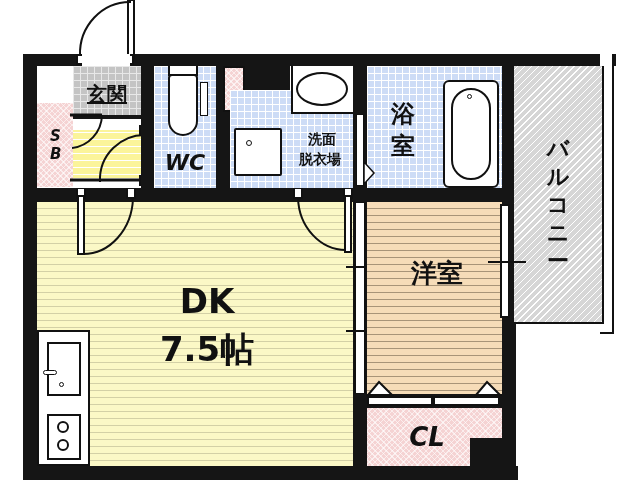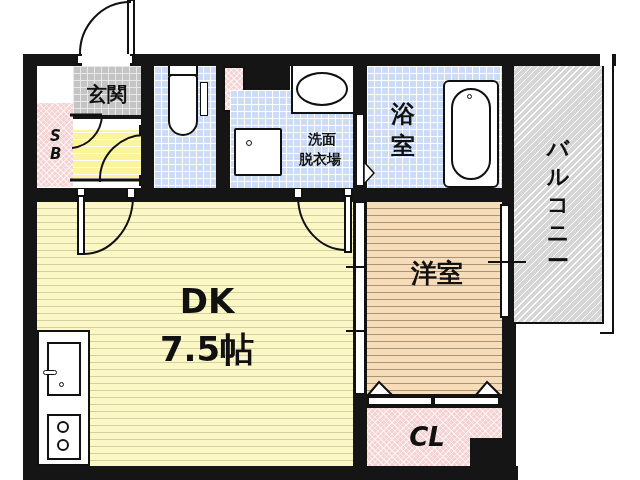--- a/index.html
+++ b/index.html
@@ -27,21 +27,21 @@
 
 <svg class="abs" style="left:75px;top:0;" width="60" height="66" viewBox="0 0 60 66">
   <rect x="53" y="0" width="6" height="58" fill="#fff" stroke="#111" stroke-width="2"></rect>
   <path d="M56 2 A50 52 0 0 0 5 56" fill="none" stroke="#111" stroke-width="2"></path>
   <rect x="2" y="55" width="8" height="9" fill="#fff" stroke="#111" stroke-width="2"></rect>
   <rect x="50" y="55" width="8" height="9" fill="#fff" stroke="#111" stroke-width="2"></rect>
 </svg>
 <div class="abs white" style="left:82px;top:54px;width:48px;height:12px;"></div>
 
 <div class="abs tile-gray" style="left:73px;top:66px;width:68px;height:49px;">
-  <div class="label" style="position:absolute;left:0;right:0;top:18px;font-size:20px;">玄関</div>
+  <div class="label" style="position:absolute;left:0;right:0;top:18px;font-size:20px;text-decoration:underline;">玄関</div>
 </div>
 
 <div class="abs wall" style="left:60px;top:115px;width:81px;height:6px;"></div>
 <div class="abs yellow-tile" style="left:73px;top:126px;width:68px;height:60px;"></div>
 <div class="abs white" style="left:73px;top:119px;width:68px;height:11px;"></div>
 <div class="abs white" style="left:73px;top:178px;width:68px;height:10px;"></div>
 
 <div class="abs white" style="left:60px;top:114px;width:13px;height:78px;"></div>
 <div class="abs pink-hatch" style="left:37px;top:103px;width:36px;height:84px;">
   <div class="label" style="position:absolute;left:0;right:0;top:24px;font-size:15px;font-style:italic;width:10px;margin:0 auto;word-break:break-all;line-height:18px;">SB</div>
@@ -59,20 +59,21 @@
 <div class="abs wall" style="left:141px;top:54px;width:13px;height:150px;"></div>
 <div class="abs wall" style="left:23px;top:188px;width:340px;height:14px;"></div>
 <div class="abs wall" style="left:216px;top:54px;width:14px;height:150px;"></div>
 <div class="abs wall" style="left:353px;top:54px;width:14px;height:150px;"></div>
 <div class="abs wall" style="left:353px;top:188px;width:160px;height:14px;"></div>
 
 <div class="abs tile-blue" style="left:154px;top:66px;width:62px;height:122px;">
   <div class="abs fixture" style="left:14px;top:0;width:30px;height:10px;border-top:none;"></div>
   <div class="abs fixture" style="left:14px;top:8px;width:30px;height:62px;border-radius:4px 4px 15px 15px;"></div>
   <div class="abs fixture" style="left:46px;top:16px;width:8px;height:34px;border-width:1.5px;"></div>
+  <div class="label" style="position:absolute;left:0;right:0;top:86px;font-size:22px;font-style:italic;">WC</div>
 </div>
 
 <div class="abs wall" style="left:230px;top:66px;width:60px;height:26px;"></div>
 <div class="abs pink-hatch" style="left:223px;top:66px;width:22px;height:46px;border:2px solid #111;"></div>
 
 <div class="abs tile-blue" style="left:230px;top:90px;width:123px;height:98px;">
   <div class="abs fixture" style="left:4px;top:38px;width:48px;height:48px;border-radius:2px;">
     <div class="abs" style="left:10px;top:10px;width:6px;height:6px;border:1.5px solid #111;border-radius:50%;"></div>
   </div>
   <div class="label" style="position:absolute;left:62px;width:60px;top:42px;font-size:14px;">洗面</div>

